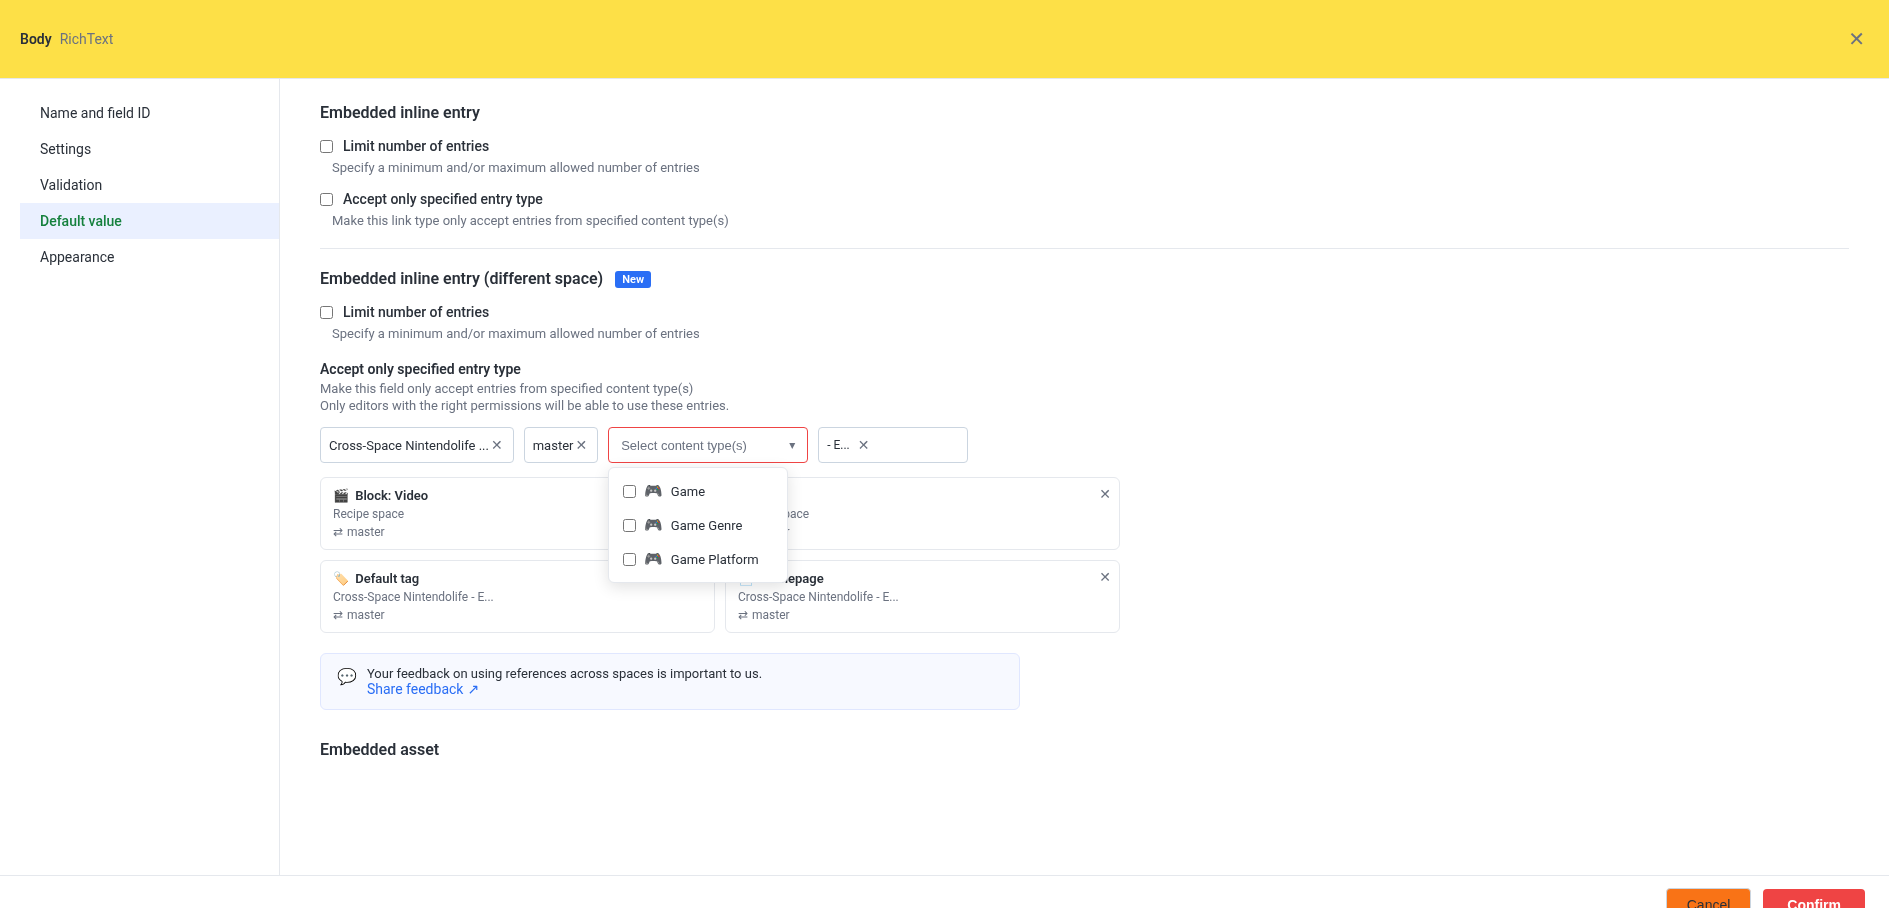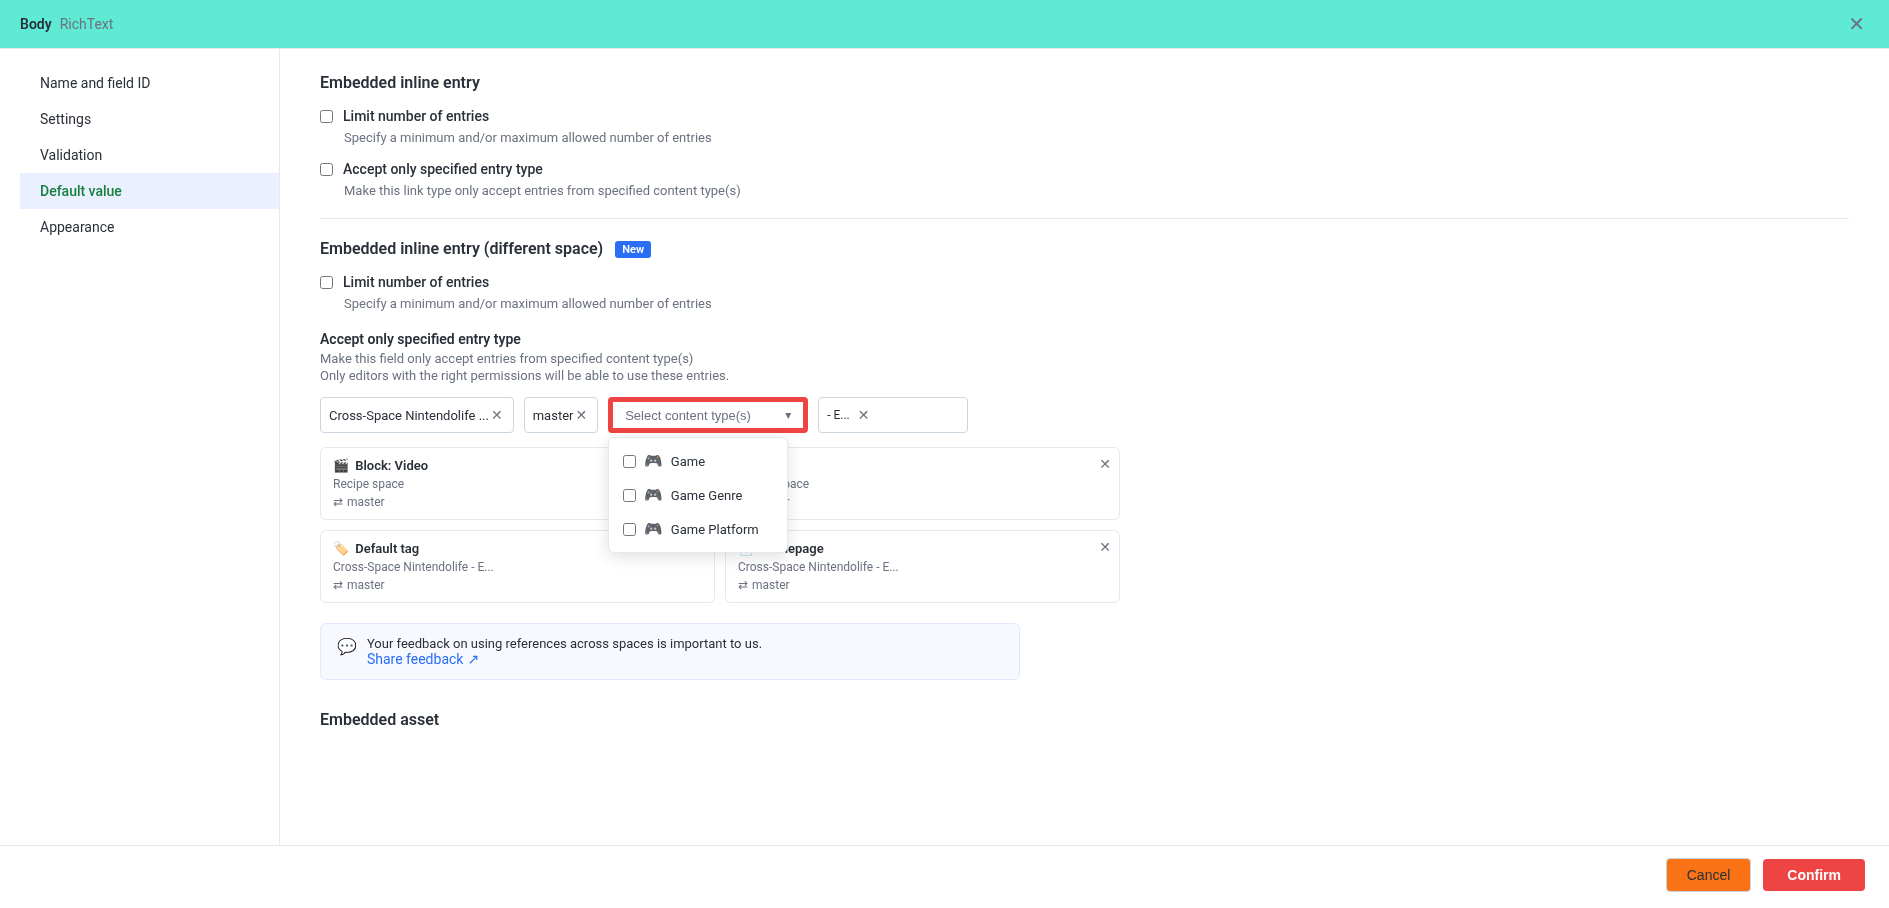--- a/index.html
+++ b/index.html
@@ -3,22 +3,22 @@
   <meta charset="utf-8">
   <style>
     * { box-sizing: border-box; margin: 0; padding: 0; }
     body { font-family: -apple-system, BlinkMacSystemFont, 'Segoe UI', Roboto, sans-serif; font-size: 14px; color: #2a3039; background: #fff; }
 
     .modal-container { width: 1889px; min-height: 908px; position: relative; background: #fff; }
 
     
     .modal-header {
       display: flex; align-items: center; justify-content: space-between;
-      padding: 8px 20px; border-bottom: 1px solid #e5e8ed;
-      position: sticky; top: 0; background: #5eead4; z-index: 10;
+      padding: 23px 20px; border-bottom: 1px solid #e5e8ed;
+      position: sticky; top: 0; background: #fde047; z-index: 10;
     }
     .modal-title { font-size: 14px; font-weight: 600; color: #2a3039; display: flex; gap: 8px; align-items: center; }
     .modal-title-type { font-weight: 400; color: #6b7280; }
     .close-btn { background: none; border: none; cursor: pointer; font-size: 20px; color: #6b7280; padding: 4px; }
 
     
     .modal-body { display: flex; height: calc(908px - 54px - 58px); padding-left: 20px; }
 
     
     .sidebar {
@@ -36,21 +36,21 @@
       flex: 1; overflow-y: auto; padding: 24px 40px;
     }
 
     
     .section-title { font-size: 16px; font-weight: 600; margin-bottom: 16px; color: #2a3039; }
 
     
     .checkbox-row { display: flex; align-items: flex-start; gap: 10px; margin-bottom: 6px; }
     .checkbox-row input[type="checkbox"] { margin-top: 2px; cursor: pointer; }
     .checkbox-label { font-size: 14px; font-weight: 500; color: #2a3039; }
-    .checkbox-desc { font-size: 13px; color: #6b7280; margin-left: 24px; margin-bottom: 16px; }
+    .checkbox-desc { font-size: 13px; color: #6b7280; margin-left: 12px; margin-bottom: 16px; }
 
     
     .badge {
       display: inline-block; background: #2a6ef5; color: #fff;
       font-size: 11px; font-weight: 600; padding: 2px 7px; border-radius: 3px;
       vertical-align: middle; margin-left: 8px;
     }
 
     
     .accept-section { margin-top: 20px; }
@@ -64,21 +64,21 @@
       display: flex; align-items: center; border: 1px solid #cbd5e0; border-radius: 4px;
       padding: 4px 8px; background: #fff; gap: 0; height: 36px;
     }
     .tag-input span { font-size: 13px; color: #2a3039; }
     .tag-input .x-btn { background: none; border: none; cursor: pointer; color: #6b7280; font-size: 14px; padding: 0 2px; }
 
     
     .select-wrapper { position: relative; }
     .select-btn {
       display: flex; align-items: center; justify-content: space-between;
-      border: 5px solid #ef4444; border-radius: 4px; padding: 6px 12px;
+      border: 1px solid #ef4444; border-radius: 4px; padding: 6px 12px;
       background: #fff; cursor: pointer; min-width: 200px; height: 36px;
       font-size: 13px; color: #6b7280; gap: 25px;
     }
     .select-btn .chevron { font-size: 12px; color: #6b7280; }
 
     .dropdown-menu {
       position: absolute; top: 40px; left: 0; background: #fff;
       border: 1px solid #e5e8ed; border-radius: 6px; box-shadow: 0 4px 16px rgba(0,0,0,0.12);
       z-index: 100; min-width: 180px; padding: 6px 0;
     }

